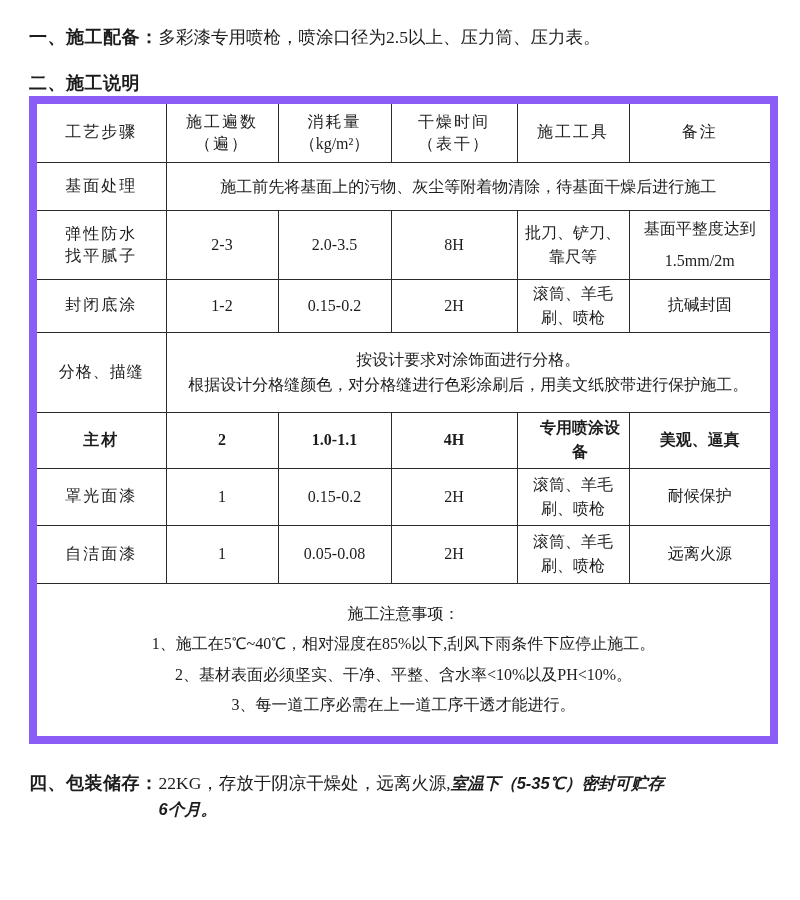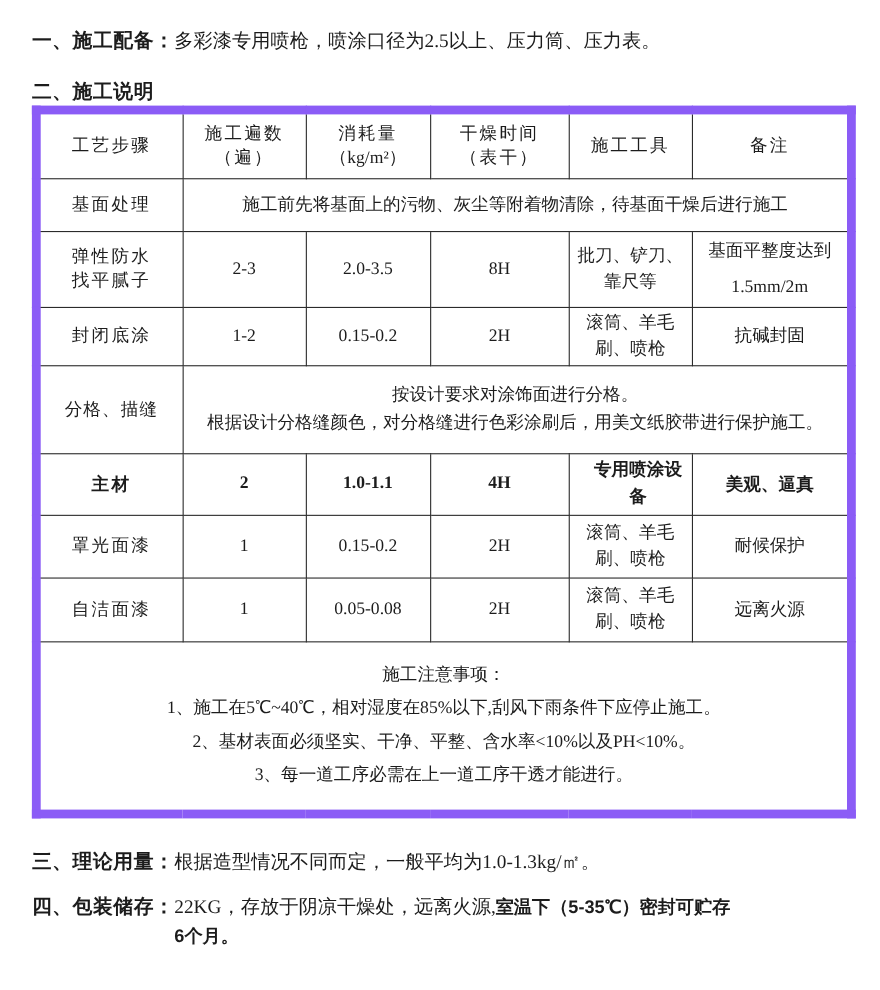--- a/index.html
+++ b/index.html
@@ -98,20 +98,21 @@
   }
   .sec4 .heading-label { flex: 0 0 auto; }
   .sec4-content {
     font-size: 17.5px;
     line-height: 26px;
   }
   .hei-strong {
     font-family: "Liberation Sans", sans-serif;
     font-weight: 600;
     font-size: 16.5px;
+    font-style: italic;
   }
   .sec4-line2 { display: block; }
 </style>
 </head>
 <body>
 
 <div class="page">
 
   <div class="heading-line sec1"><span class="heading-label">一、施工配备：</span><span>多彩漆专用喷枪，喷涂口径为2.5以上、压力筒、压力表。</span></div>
 
@@ -212,20 +213,19 @@
       <td class="notes-cell" colspan="6">
         <div>施工注意事项：</div>
         <div>1、施工在5℃~40℃，相对湿度在85%以下,刮风下雨条件下应停止施工。</div>
         <div>2、基材表面必须坚实、干净、平整、含水率&lt;10%以及PH&lt;10%。</div>
         <div>3、每一道工序必需在上一道工序干透才能进行。</div>
       </td>
     </tr>
   </tbody>
     </table>
 
-  <div class="heading-line sec3"><span class="heading-label">三、理论用量：</span><span>根据造型情况不同而定，一般平均为1.0-1.3kg/㎡。</span></div>
 
   <div class="sec4">
     <span class="heading-label heading-line">四、包装储存：</span>
     <div class="sec4-content"><span>22KG，存放于阴凉干燥处，远离火源,</span><span class="hei-strong">室温下（5-35℃）密封可贮存</span><span class="hei-strong sec4-line2">6个月。</span></div>
   </div>
 
 </div>
 
 </body></html>

